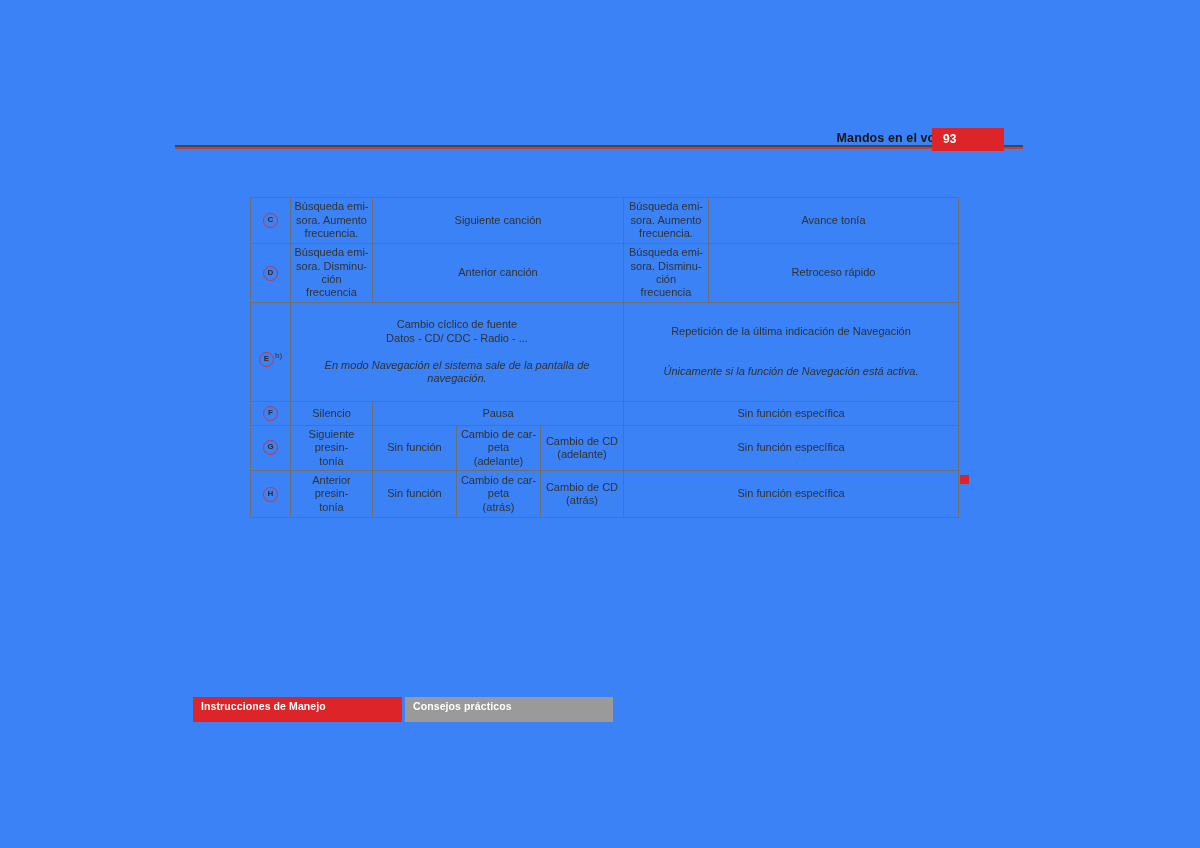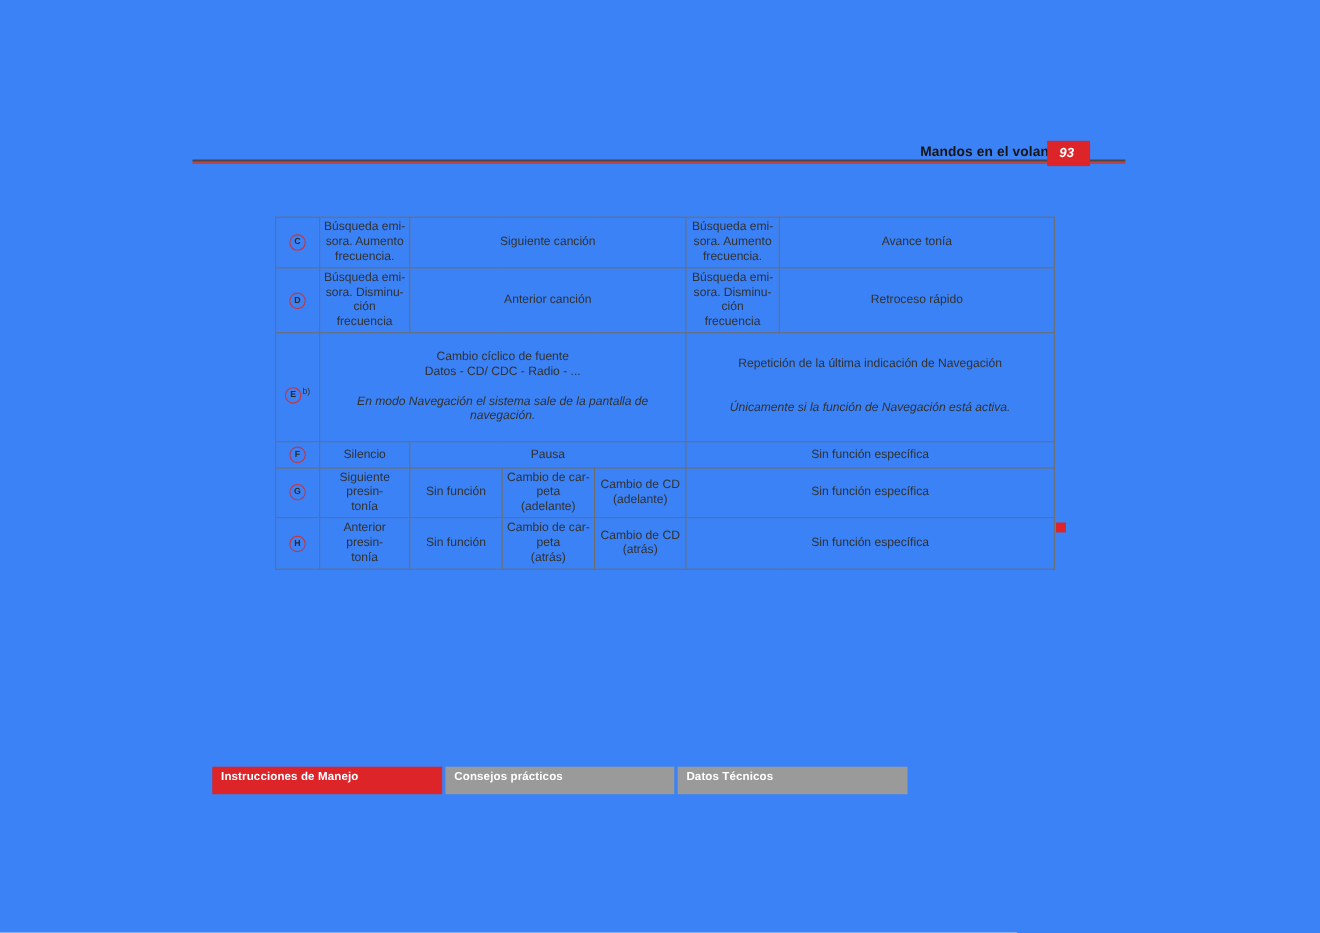--- a/index.html
+++ b/index.html
@@ -10,23 +10,23 @@
   }
 
   
   .header-title {
     position:absolute; top:131px; right:235px;
     font-size:12.5px; font-weight:bold; color:#151515; letter-spacing:0.1px;
   }
   .rule-dark { position:absolute; left:175px; top:145px; width:848px; height:2px; background:#4c4444; }
   .rule-red  { position:absolute; left:175px; top:147px; width:848px; height:2px; background:#b8444a; }
   .page-num-box {
-    position:absolute; left:952px; top:128px; width:39px; height:23px;
+    position:absolute; left:932px; top:128px; width:72px; height:23px;
     background:#dc2429; color:#fff; font-size:12px; font-weight:bold;
-    line-height:23px; padding-left:11px;font-style:italic;
+    line-height:23px; padding-left:11px;
   }
 
   
   table.fn {
     position:absolute; left:250px; top:197px; width:708px;
     border-collapse:collapse; table-layout:fixed;
   }
   table.fn td {
     border:1px solid #6e6e6e;
     font-size:11px; line-height:1.22; color:#323232;
@@ -154,16 +154,15 @@
     </table>
 
   <div class="footnotes">
   </div>
 
   <div class="end-marker"></div>
 
   <div class="footer-bar">
     <div class="footer-item fw2 active">Instrucciones de Manejo</div>
     <div class="footer-item fw3">Consejos prácticos</div>
-    <div class="footer-item fw4">Datos Técnicos</div>
   </div>
 
 </div>
 
 </body></html>

